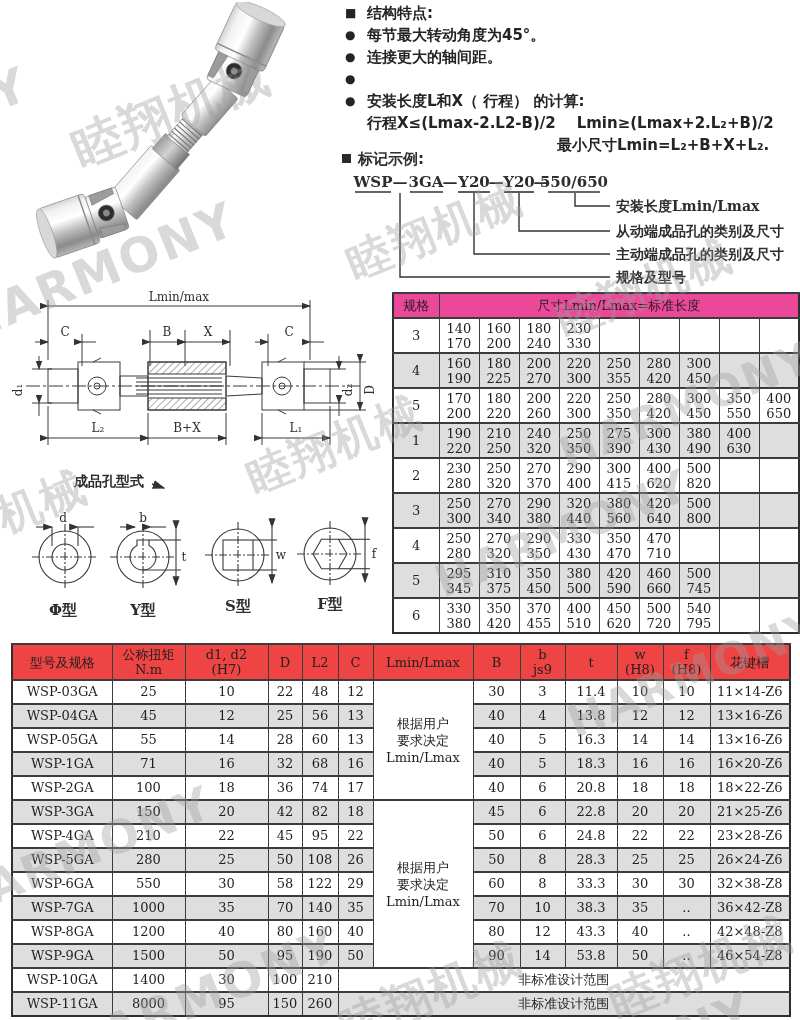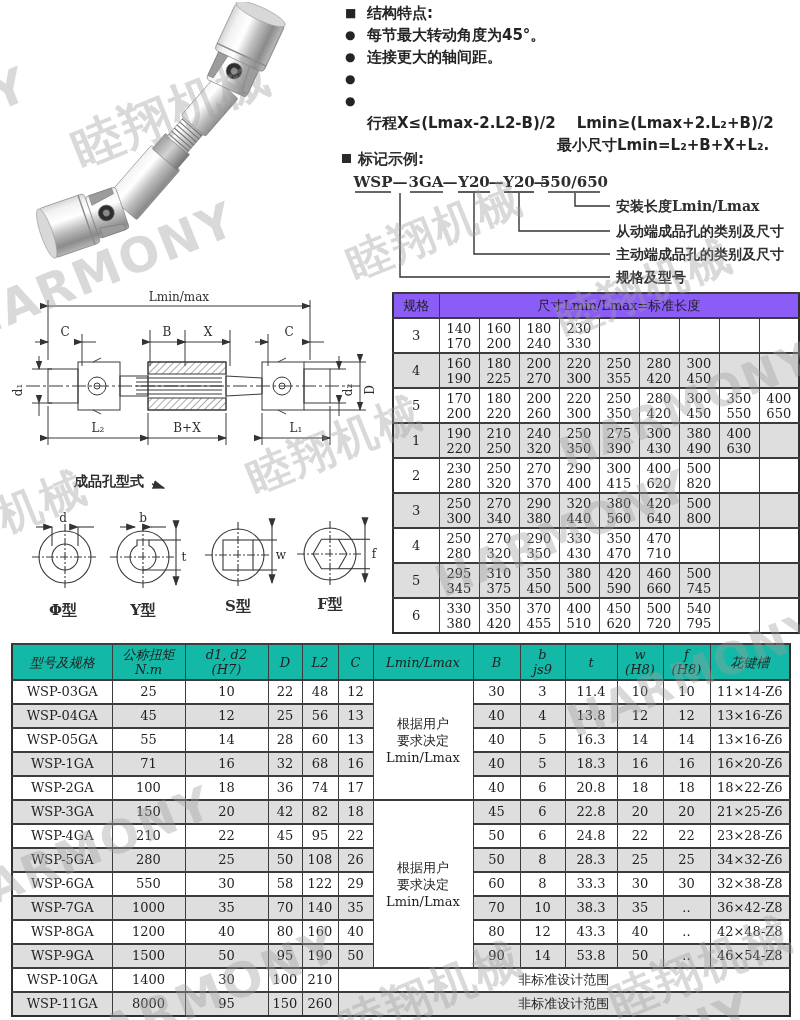--- a/index.html
+++ b/index.html
@@ -13,26 +13,26 @@
   .features{position:absolute;left:345px;top:2px;width:452px;font-size:15px;font-weight:bold;color:#242424;}
   .feat-row{display:flex;line-height:22px;align-items:flex-start;}
   .feat-row .bul{width:22px;flex:0 0 22px;font-size:12px;line-height:22px;}
   .formula{line-height:22px;padding-left:22px;white-space:pre;font-weight:bold;}
   .formula.indent{padding-left:212px;}
   
   table{border-collapse:collapse;table-layout:fixed;font-family:"DejaVu Serif",serif;color:#1f1f1f;}
   .spec{position:absolute;left:392px;top:292px;width:406px;border:2px solid #2e2e2e;}
   .spec th,.spec td{border:1px solid #3c3c3c;text-align:center;padding:0;font-size:13px;font-weight:normal;}
   .spec tr{border-top:2px solid #3c3c3c;}
-  .spec thead th{height:23px;background:#8b5cf6;}
+  .spec thead th{height:23px;background:#ec4899;}
   .spec tbody td{height:33px;line-height:15px;}
   .main{position:absolute;left:11px;top:643px;width:778px;border:2px solid #2e2e2e;}
   .main th,.main td{border:1px solid #3c3c3c;text-align:center;padding:0;font-size:13px;font-weight:normal;}
   .main tr{border-top:2px solid #3c3c3c;}
-  .main thead th{height:34px;line-height:15px;background:#14b8a6;font-style:italic;}
+  .main thead th{height:34px;line-height:15px;background:#ef4444;}
   .main tbody td{height:22px;line-height:20px;}
   .main td.note{background:#fff;line-height:17px;}
   tr.g td{background:#dedede;}
   tr.g td.note{background:#fff;}
   
   .panel{position:absolute;}
   svg text{font-family:"DejaVu Serif",serif;fill:#2e2e2e;}
   svg .sans{font-family:"DejaVu Sans",sans-serif;}
 </style>
 </head>
@@ -107,20 +107,21 @@
       </div>
       <div class="feat-row">
         <span class="bul">●</span>
         <span>连接更大的轴间距。</span>
       </div>
       <div class="feat-row">
         <span class="bul">●</span>
       </div>
       <div class="feat-row">
         <span class="bul">●</span>
+        <span>安装长度L和X（ 行程） 的计算:</span>
       </div>
     </div>
   <div class="formula">行程X≤(Lmax-2.L2-B)/2    Lmin≥(Lmax+2.L₂+B)/2</div>
   <div class="formula indent">最小尺寸Lmin=L₂+B+X+L₂.</div>
 </div>
 
 <div class="panel" style="left:338px;top:148px;width:452px;height:140px;">
 <svg width="452" height="140" viewBox="0 0 452 140">
   <rect x="4" y="6" width="9" height="9" fill="#2a2a2a"></rect>
   <text x="20" y="16" class="sans" font-size="15" font-weight="bold">标记示例:</text>
@@ -575,21 +576,21 @@
         <td>280</td>
         <td>25</td>
         <td>50</td>
         <td>108</td>
         <td>26</td>
         <td>50</td>
         <td>8</td>
         <td>28.3</td>
         <td>25</td>
         <td>25</td>
-        <td>34×32-Z6</td>
+        <td>26×24-Z6</td>
       </tr>
       <tr>
         <td>WSP-6GA</td>
         <td>550</td>
         <td>30</td>
         <td>58</td>
         <td>122</td>
         <td>29</td>
         <td>60</td>
         <td>8</td>

